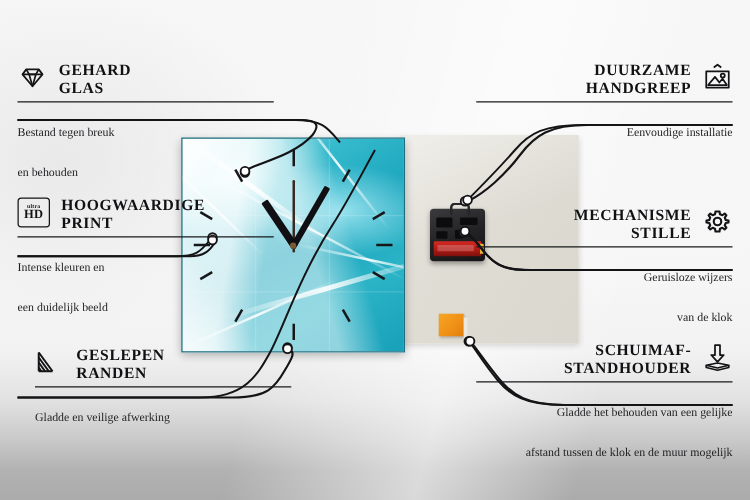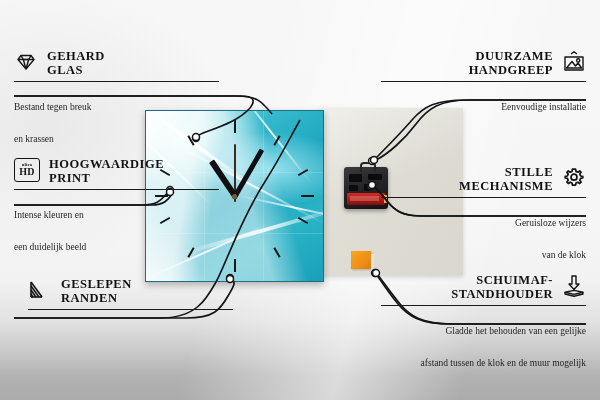--- a/index.html
+++ b/index.html
@@ -246,21 +246,21 @@
             <path d="M9.3 9.5 H14.7"></path>
         </svg>
       </span>
       <div>
         <div class="title">GEHARD</div>
         <div class="title">GLAS</div>
       </div>
     </div>
     <div class="rule"></div>
     <div class="desc">Bestand tegen breuk</div>
-    <div class="desc">en krassen</div>
+    <div class="desc">en behouden</div>
   </div>
 
   <div class="feat left" id="f2">
     <div class="head">
       <span class="ico hd">
         <span class="u">ultra</span>
         <span class="h">HD</span>
       </span>
       <div>
         <div class="title">HOOGWAARDIGE</div>
@@ -283,20 +283,21 @@
             <path d="M3 16 L5 19"></path>
           <path d="M3 19 H14"></path>
         </svg>
       </span>
       <div>
         <div class="title">GESLEPEN</div>
         <div class="title">RANDEN</div>
       </div>
     </div>
     <div class="rule"></div>
+    <div class="desc">Gladde en veilige afwerking</div>
   </div>
 
   <div class="feat right" id="f4">
     <div class="head">
       <div>
         <div class="title">DUURZAME</div>
         <div class="title">HANDGREEP</div>
       </div>
       <span class="ico">
         <svg viewBox="0 0 24 24" fill="none" stroke="currentColor" stroke-width="1.4" stroke-linejoin="round">
@@ -307,22 +308,22 @@
         </svg>
       </span>
     </div>
     <div class="rule"></div>
     <div class="desc">Eenvoudige installatie</div>
   </div>
 
   <div class="feat right" id="f5">
     <div class="head">
       <div>
+        <div class="title">MECHANISME</div>
         <div class="title">STILLE</div>
-        <div class="title">MECHANISME</div>
       </div>
       <span class="ico">
         <svg viewBox="0 0 24 24" fill="none" stroke="currentColor" stroke-width="1.7" stroke-linejoin="round">
           <path d="M12 3.2 L13.6 3.2 L14 5.4 L15.9 6.2 L17.7 4.9 L19.1 6.3
                    L17.8 8.1 L18.6 10 L20.8 10.4 L20.8 12 L18.6 12.4 L17.8 14.3
                    L19.1 16.1 L17.7 17.5 L15.9 16.2 L14 17 L13.6 19.2 L12 19.2
                    L10.4 19.2 L10 17 L8.1 16.2 L6.3 17.5 L4.9 16.1 L6.2 14.3
                    L5.4 12.4 L3.2 12 L3.2 10.4 L5.4 10 L6.2 8.1 L4.9 6.3
                    L6.3 4.9 L8.1 6.2 L10 5.4 L10.4 3.2 Z"></path>
           <circle cx="12" cy="11.2" r="3"></circle>

